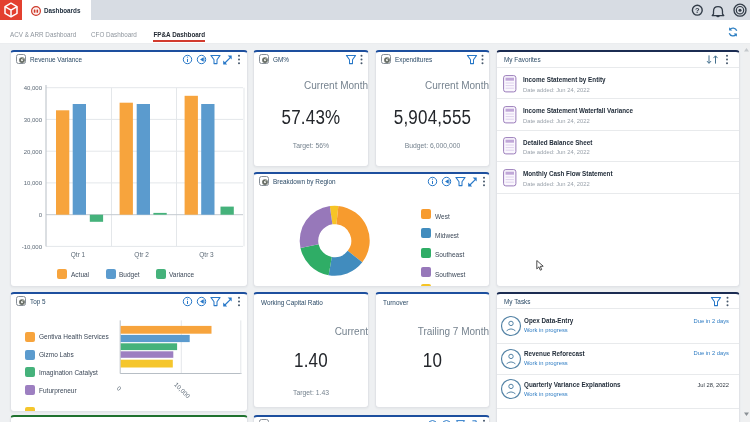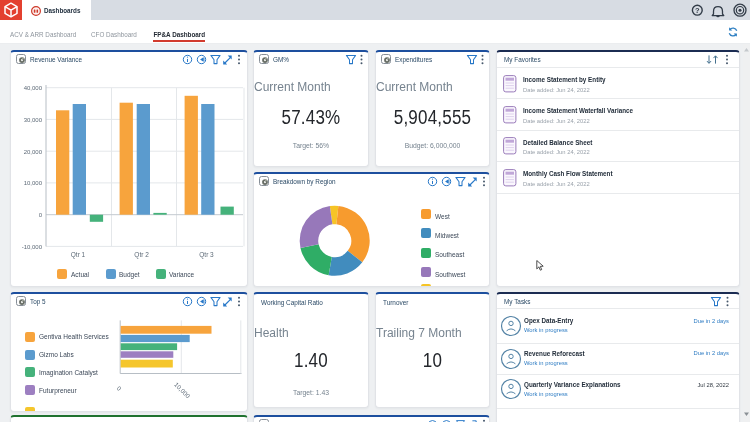--- a/index.html
+++ b/index.html
@@ -9,21 +9,21 @@
 #logo{position:absolute;left:0;top:0;width:22px;height:20px;background:#e3402f}
 #tab{position:absolute;left:22px;top:0;width:69px;height:20px;background:#fff}
 #tabtxt{position:absolute;left:44px;top:7px;font-size:6.3px;font-weight:bold;color:#22303f}
 #subnav{position:absolute;left:0;top:20px;width:750px;height:24px;background:#fff;border-bottom:1px solid #ebedef}
 .snav{position:absolute;top:31px;font-size:6.3px;color:#8e959d}
 #content{position:absolute;left:0;top:44px;width:750px;height:378px;background:#eef0f2}
 .card{position:absolute;background:#fff;border:1px solid #e1e3e7;border-top:2.5px solid #1d4f9e;border-radius:4px;overflow:hidden;box-shadow:0 1px 2px rgba(40,50,60,.05)}
 .ct{position:absolute;font-size:6.4px;color:#2b4a66;white-space:nowrap}
 .tico{position:absolute;width:10px;height:10px;border:1px solid #868e97;border-radius:2.5px;background:#fdfdfd}
 .big{position:absolute;width:100%;text-align:center;font-size:17px;color:#23262b;letter-spacing:.2px;transform:scaleY(1.18)}
-.sub{position:absolute;width:100%;text-align:left;font-size:12px;color:#76838f}
+.sub{position:absolute;width:100%;text-align:right;font-size:10px;color:#76838f}
 .tgt{position:absolute;width:100%;text-align:center;font-size:6.8px;color:#76838f}
 .sep{position:absolute;left:0;width:100%;height:1px;background:#e8eaec}
 .fav-t{position:absolute;font-size:6.3px;font-weight:bold;color:#232e3b;white-space:nowrap}
 .fav-d{position:absolute;font-size:5.8px;color:#9aa2ab;white-space:nowrap}
 .task-t{position:absolute;font-size:6.3px;font-weight:bold;color:#232e3b;white-space:nowrap}
 .task-l{position:absolute;font-size:5.8px;color:#2e7cc3;white-space:nowrap}
 .task-r{position:absolute;font-size:5.8px;text-align:right;right:10px;white-space:nowrap}
 .leg{position:absolute;font-size:6.5px;color:#3c4858;white-space:nowrap}
 .sw{position:absolute;width:10px;height:10px;border-radius:2px}
 #scroll{position:absolute;right:0;top:44px;width:7px;height:378px;background:#eff0f1}
@@ -366,21 +366,21 @@
  <div class="sw" style="left:14px;top:55.5px;background:#5b9bce"></div>
     <div class="leg" style="left:28px;top:57px">Gizmo Labs</div>
  <div class="sw" style="left:14px;top:73px;background:#45b27b"></div>
     <div class="leg" style="left:28px;top:74.5px">Imagination Catalyst</div>
  <div class="sw" style="left:14px;top:91px;background:#9d7fc1"></div>
     <div class="leg" style="left:28px;top:92.5px">Futurpreneur</div>
  <div class="sw" style="left:14px;top:112.5px;background:#f5c62c"></div>
 </div>
 <div class="card" id="c7" style="left:253px;top:292px;width:116px;height:116px">
  <div class="ct" style="left:7px;top:4.5px">Working Capital Ratio</div>
- <div class="sub" style="top:31.5px">Health</div>
+ <div class="sub" style="top:31.5px">Current</div>
  <div class="big" style="top:57px">1.40</div>
  <div class="tgt" style="top:94.5px">Target: 1.43</div>
 </div>
 <div class="card" id="c8" style="left:375px;top:292px;width:115px;height:116px">
  <div class="ct" style="left:7px;top:4.5px">Turnover</div>
  <div class="sub" style="top:31.5px">Trailing 7 Month</div>
  <div class="big" style="top:57px">10</div>
  <div class="tgt" style="top:94.5px"></div>
 </div>
 <div class="card" id="c9" style="left:496px;top:292px;width:244px;height:135px;border-top-color:#1b2c52">

